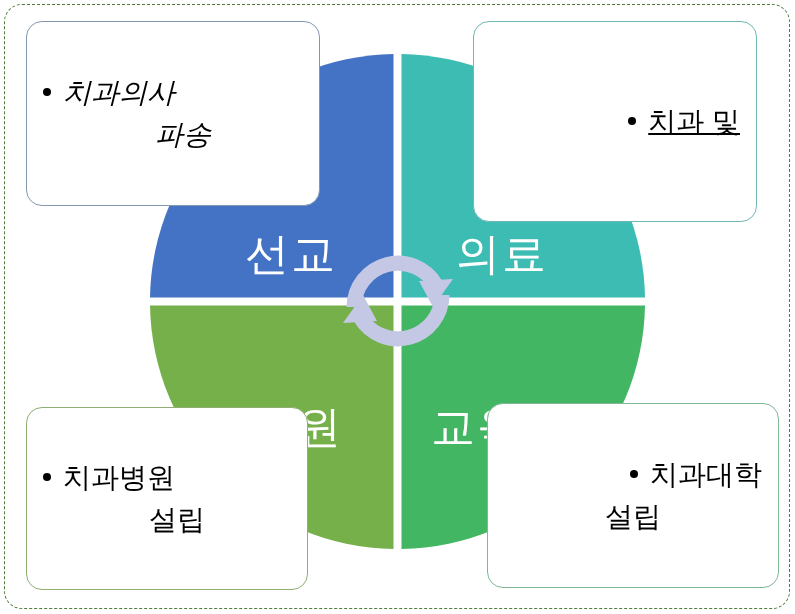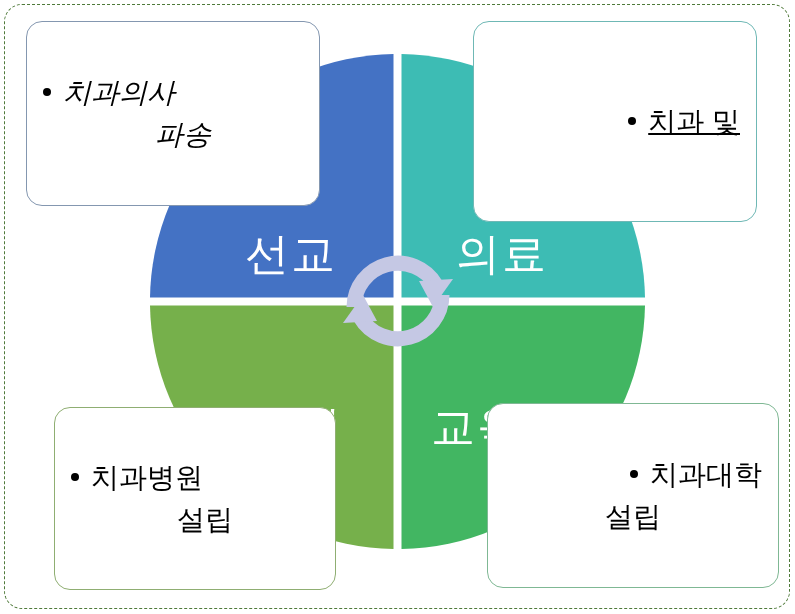--- a/index.html
+++ b/index.html
@@ -115,21 +115,21 @@
   .callout.align-right .line2 { padding-right: 0; }
 
   
   .callout.tl { left: 26px;  top: 21px;  width: 294px; height: 185px; font-style: italic; }
   .callout.tr { left: 473px; top: 21px;  width: 284px; height: 201px; text-decoration: underline; }
   .callout.bl { left: 26px;  top: 407px; width: 282px; height: 183px; }
   .callout.br { left: 487px; top: 403px; width: 292px; height: 185px; }
 
   .callout.tl { border-color: #8497B0; }
   .callout.tr { border-color: #6FB8B5; }
-  .callout.bl { border-color: #8FAE72; margin-left: 28px; }
+  .callout.bl { border-color: #8FAE72; }
   .callout.br { border-color: #7FB894; }
 
   
   .callout { z-index: 5; }
   .wheel   { z-index: 1; }
   .cycle-arrows { z-index: 3; }
   .quad-label { z-index: 2; }
 </style>
 </head>
 <body>

